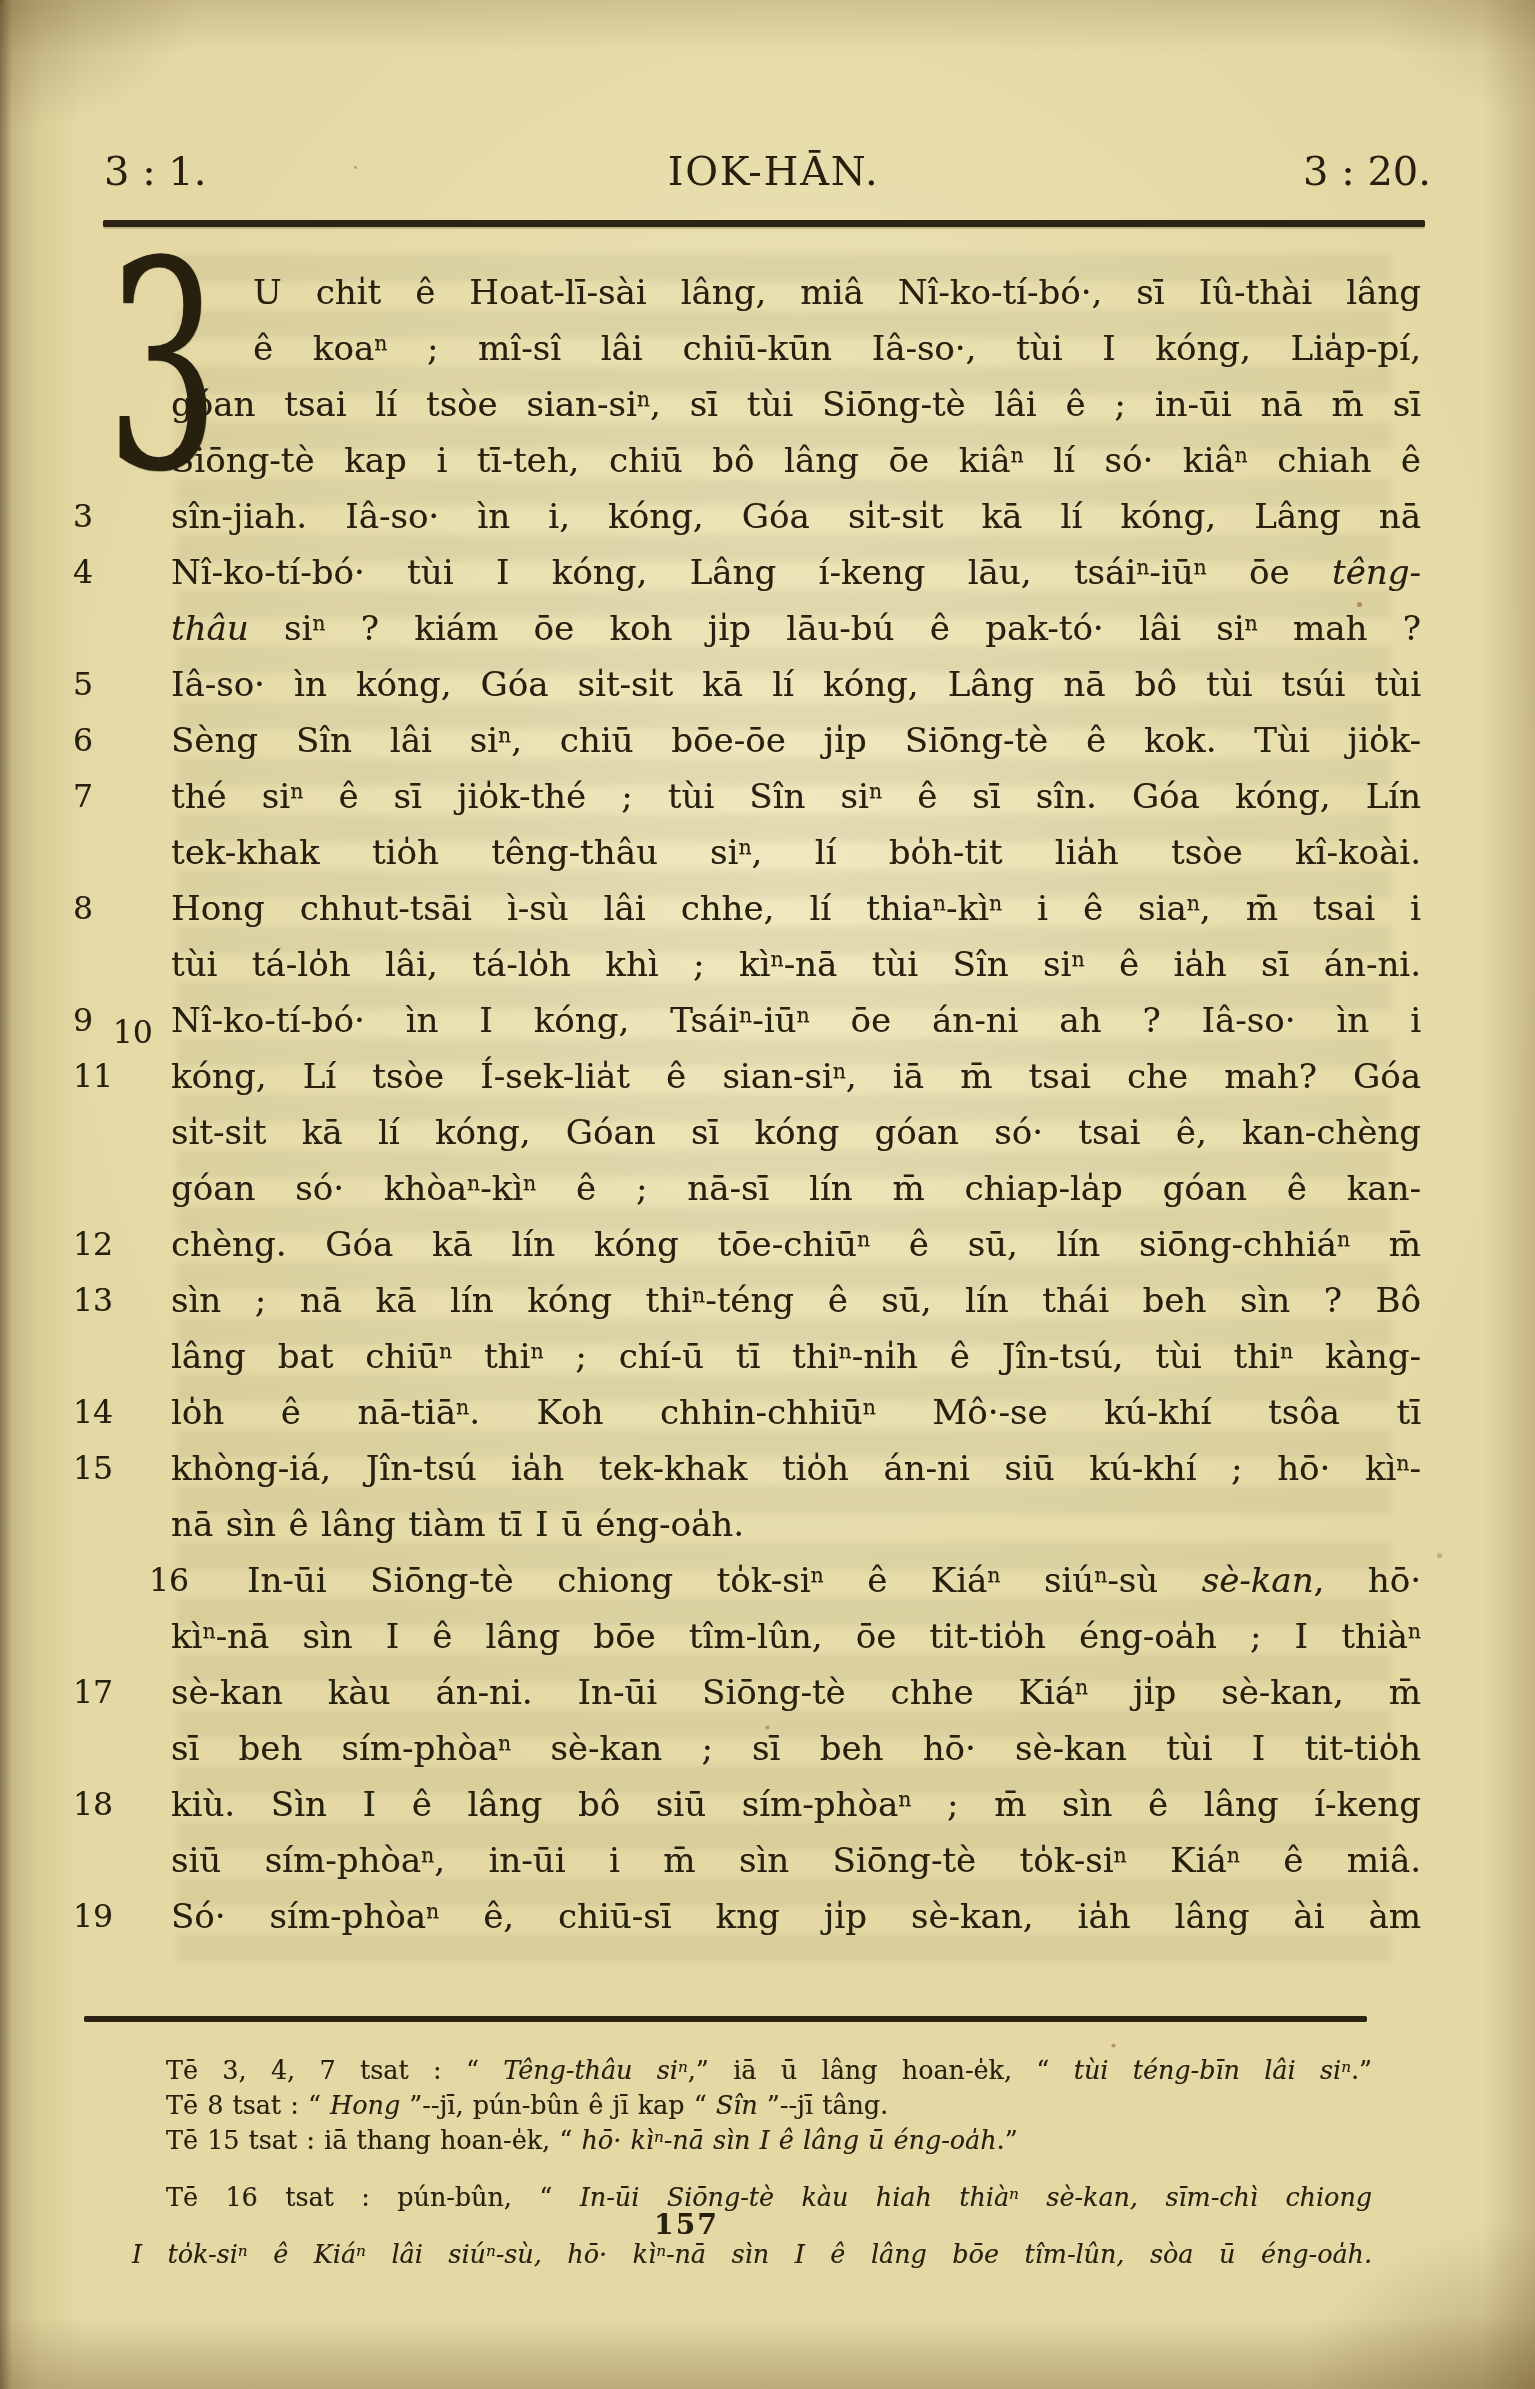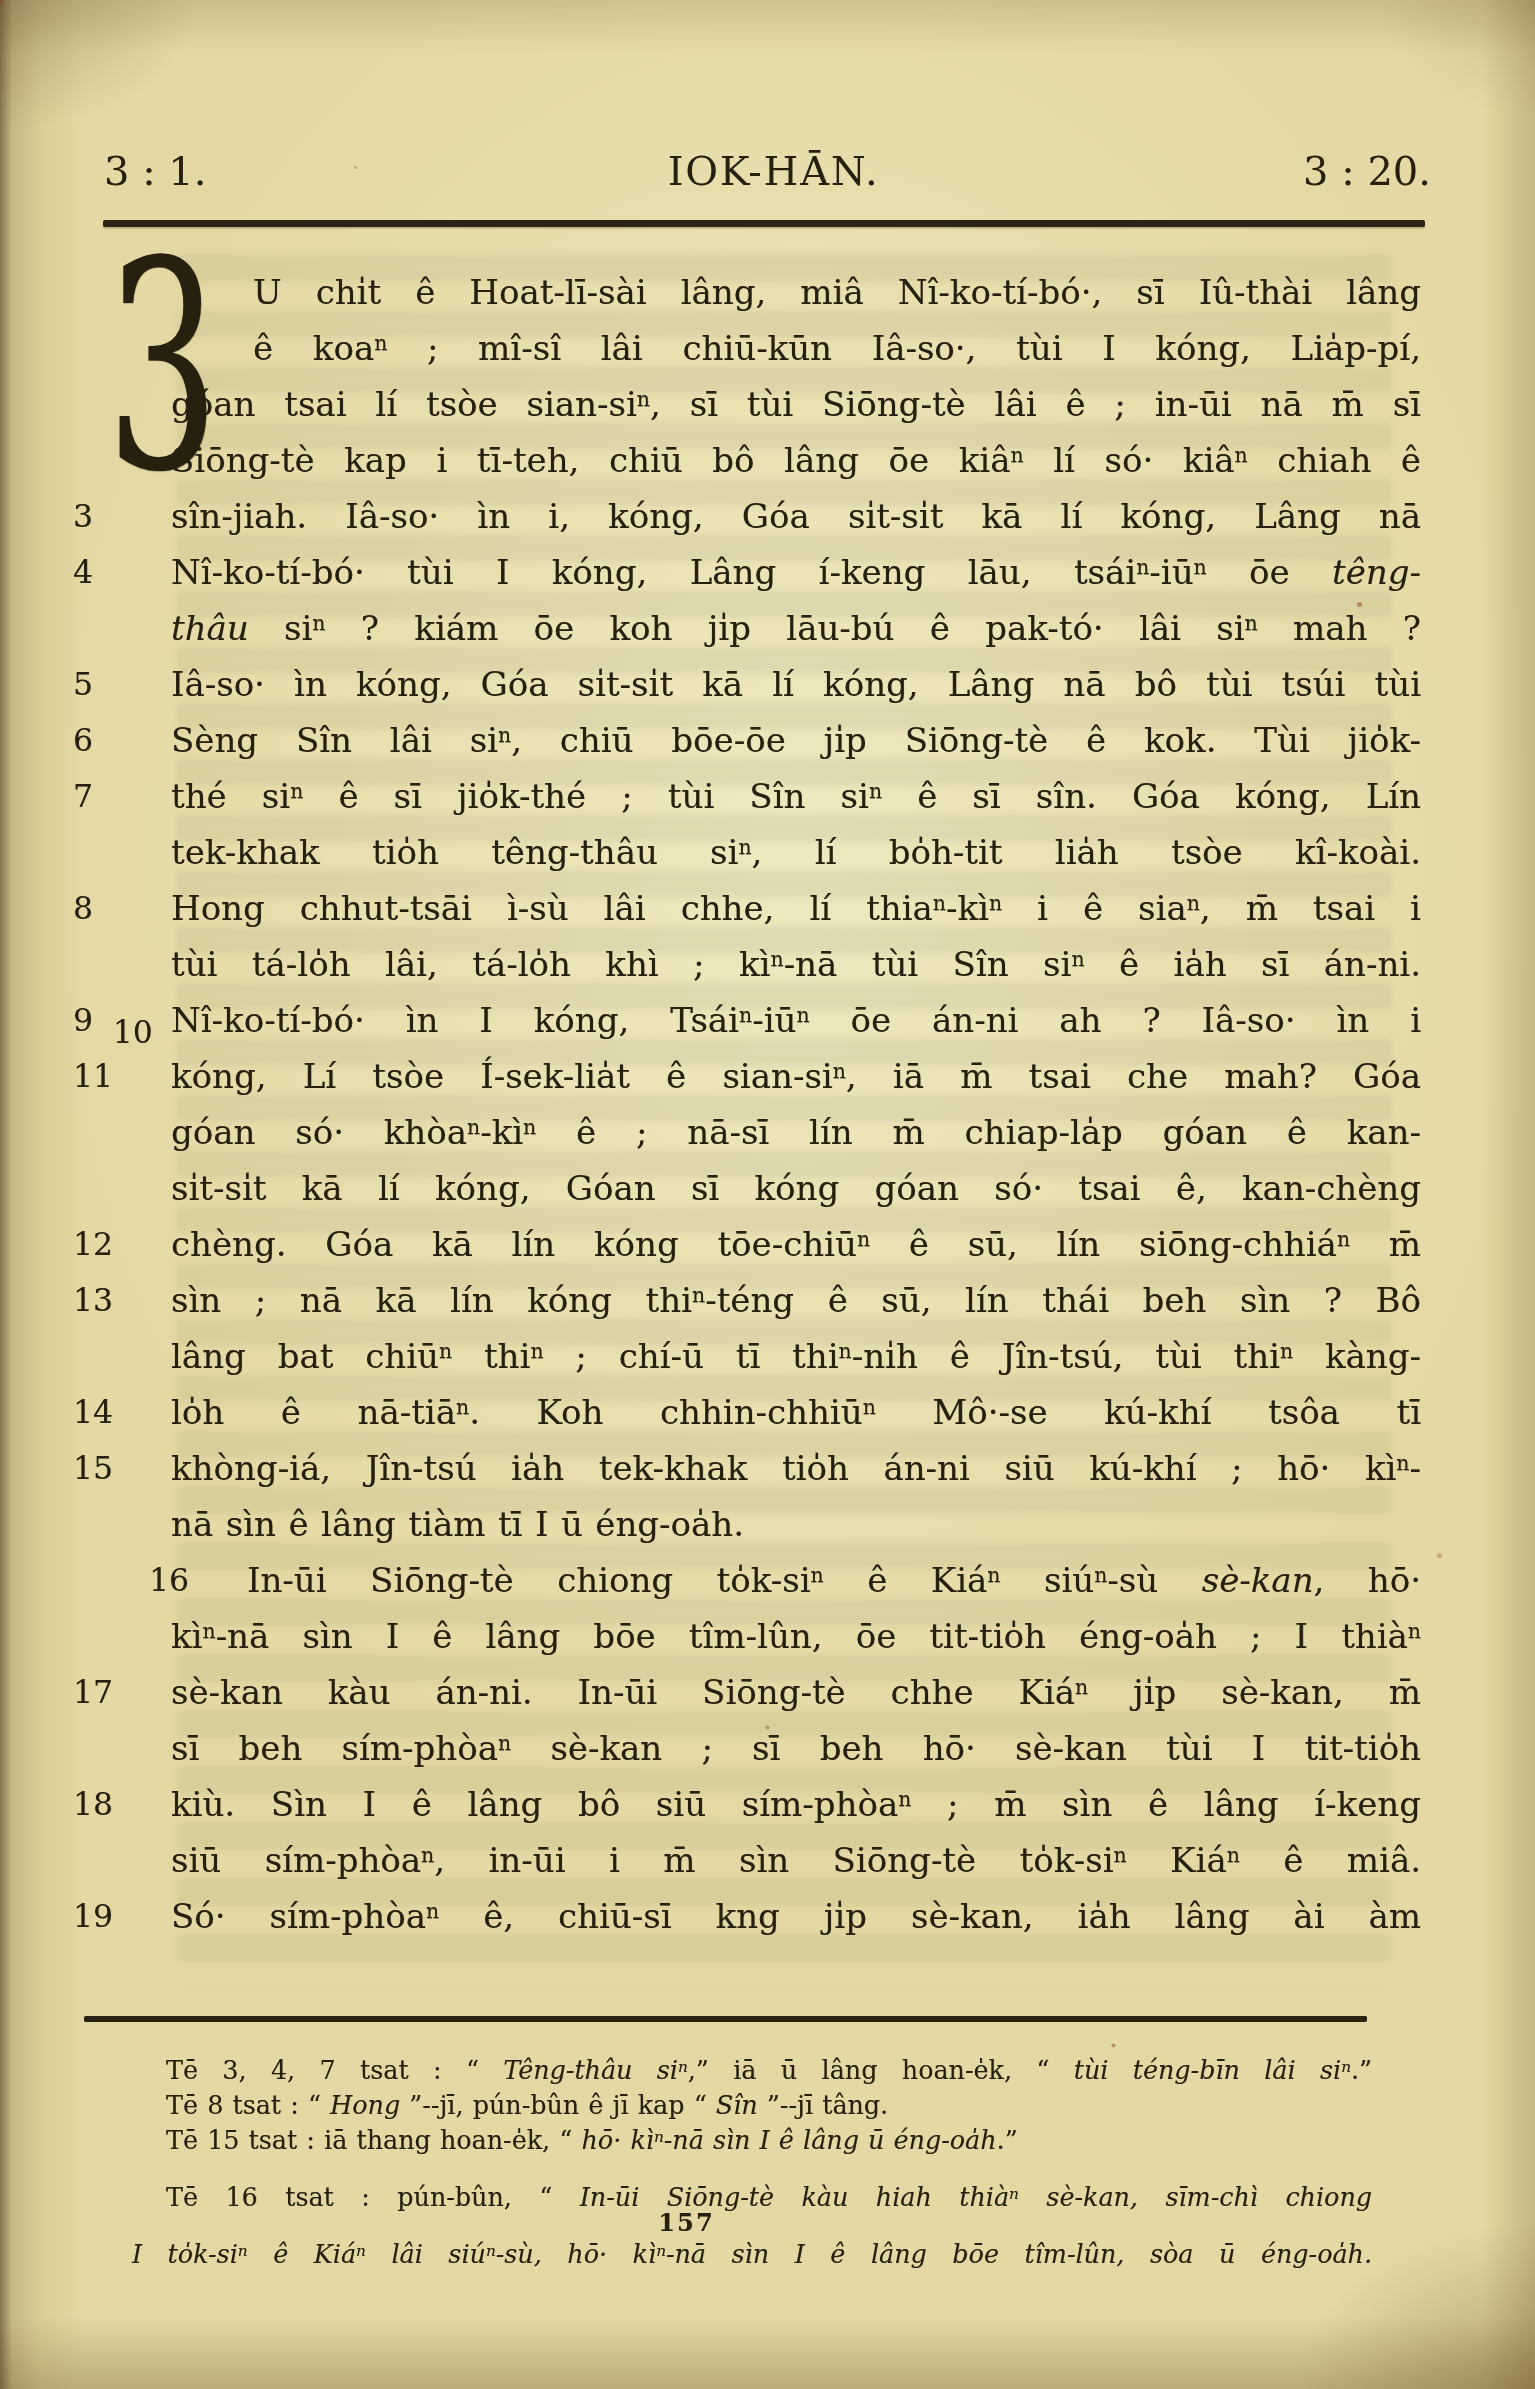--- a/index.html
+++ b/index.html
@@ -71,21 +71,21 @@
   }
   .fline{
     line-height:35px;text-align:justify;text-align-last:auto;
     word-spacing:1.1px;
     text-shadow:0.3px 0.3px 0.4px rgba(52,42,16,.4);
   }
   .fline.just{text-align-last:justify;margin-top:22px;}
   .fline.hang{margin-left:-34px;width:1240px;}
   .pagenum{
     position:absolute;top:2208px;left:0;width:1373px;
-    text-align:center;font-size:24px;font-weight:bold;letter-spacing:2.2px;
+    text-align:center;font-size:28px;font-weight:bold;letter-spacing:2.2px;
     text-shadow:0.4px 0.4px 0.6px rgba(52,42,16,.45);
   }
   i{font-style:italic;}
 </style>
 </head>
 <body>
 
 <div class="page">
   <div class="ghost"></div>
   <div class="specks"></div>
@@ -109,22 +109,22 @@
         <div class="line"><span class="vnum">4</span><span class="txt">Nî-ko-tí-bó· tùi I kóng, Lâng í-keng lāu, tsái<sup>n</sup>-iū<sup>n</sup> ōe <i>têng-</i></span></div>
         <div class="line"><span class="txt"><i>thâu</i> si<sup>n</sup> ? kiám ōe koh ji̍p lāu-bú ê pak-tó· lâi si<sup>n</sup> mah ?</span></div>
         <div class="line"><span class="vnum">5</span><span class="txt">Iâ-so· ìn kóng, Góa si̍t-si̍t kā lí kóng, Lâng nā bô tùi tsúi tùi</span></div>
         <div class="line"><span class="vnum">6</span><span class="txt">Sèng Sîn lâi si<sup>n</sup>, chiū bōe-ōe ji̍p Siōng-tè ê kok.  Tùi jio̍k-</span></div>
         <div class="line"><span class="vnum">7</span><span class="txt">thé si<sup>n</sup> ê sī jio̍k-thé ; tùi Sîn si<sup>n</sup> ê sī sîn.  Góa kóng, Lín</span></div>
         <div class="line"><span class="txt">tek-khak tio̍h têng-thâu si<sup>n</sup>, lí bo̍h-tit lia̍h tsòe kî-koài.</span></div>
         <div class="line"><span class="vnum">8</span><span class="txt">Hong chhut-tsāi ì-sù lâi chhe, lí thia<sup>n</sup>-kì<sup>n</sup> i ê sia<sup>n</sup>, m̄ tsai i</span></div>
         <div class="line"><span class="txt">tùi tá-lo̍h lâi, tá-lo̍h khì ; kì<sup>n</sup>-nā tùi Sîn si<sup>n</sup> ê ia̍h sī án-ni.</span></div>
         <div class="line"><span class="vnum">9</span><span class="txt">Nî-ko-tí-bó· ìn I kóng, Tsái<sup>n</sup>-iū<sup>n</sup> ōe án-ni ah ?  Iâ-so· ìn i</span></div>
         <div class="line"><span class="vnum"><span class="n2">10</span>11</span><span class="txt">kóng, Lí tsòe Í-sek-lia̍t ê sian-si<sup>n</sup>, iā m̄ tsai che mah?  Góa</span></div>
+        <div class="line"><span class="txt">si̍t-si̍t kā lí kóng, Góan sī kóng góan só· tsai ê, kan-chèng</span></div>
         <div class="line"><span class="txt">góan só· khòa<sup>n</sup>-kì<sup>n</sup> ê ;  nā-sī lín m̄ chiap-la̍p góan ê kan-</span></div>
-        <div class="line"><span class="txt">si̍t-si̍t kā lí kóng, Góan sī kóng góan só· tsai ê, kan-chèng</span></div>
         <div class="line"><span class="vnum">12</span><span class="txt">chèng.  Góa kā lín kóng tōe-chiū<sup>n</sup> ê sū, lín siōng-chhiá<sup>n</sup> m̄</span></div>
         <div class="line"><span class="vnum">13</span><span class="txt">sìn ;  nā kā lín kóng thi<sup>n</sup>-téng ê sū, lín thái beh sìn ?  Bô</span></div>
         <div class="line"><span class="txt">lâng bat chiū<sup>n</sup> thi<sup>n</sup> ;  chí-ū tī thi<sup>n</sup>-ni̍h ê Jîn-tsú, tùi thi<sup>n</sup> kàng-</span></div>
         <div class="line"><span class="vnum">14</span><span class="txt">lo̍h ê nā-tiā<sup>n</sup>.  Koh chhin-chhiū<sup>n</sup> Mô·-se kú-khí tsôa tī</span></div>
         <div class="line"><span class="vnum">15</span><span class="txt">khòng-iá, Jîn-tsú ia̍h tek-khak tio̍h án-ni siū kú-khí ; hō· kì<sup>n</sup>-</span></div>
         <div class="line short"><span class="txt">nā sìn ê lâng tiàm tī I ū éng-oa̍h.</span></div>
         <div class="line p16"><span class="vnum">16</span><span class="txt">In-ūi Siōng-tè chiong to̍k-si<sup>n</sup> ê Kiá<sup>n</sup> siú<sup>n</sup>-sù <i>sè-kan</i>, hō·</span></div>
         <div class="line"><span class="txt">kì<sup>n</sup>-nā sìn I ê lâng bōe tîm-lûn, ōe tit-tio̍h éng-oa̍h ; I thià<sup>n</sup></span></div>
         <div class="line"><span class="vnum">17</span><span class="txt">sè-kan kàu án-ni.  In-ūi Siōng-tè chhe Kiá<sup>n</sup> ji̍p sè-kan, m̄</span></div>
         <div class="line"><span class="txt">sī beh sím-phòa<sup>n</sup> sè-kan ; sī beh hō· sè-kan tùi I tit-tio̍h</span></div>

